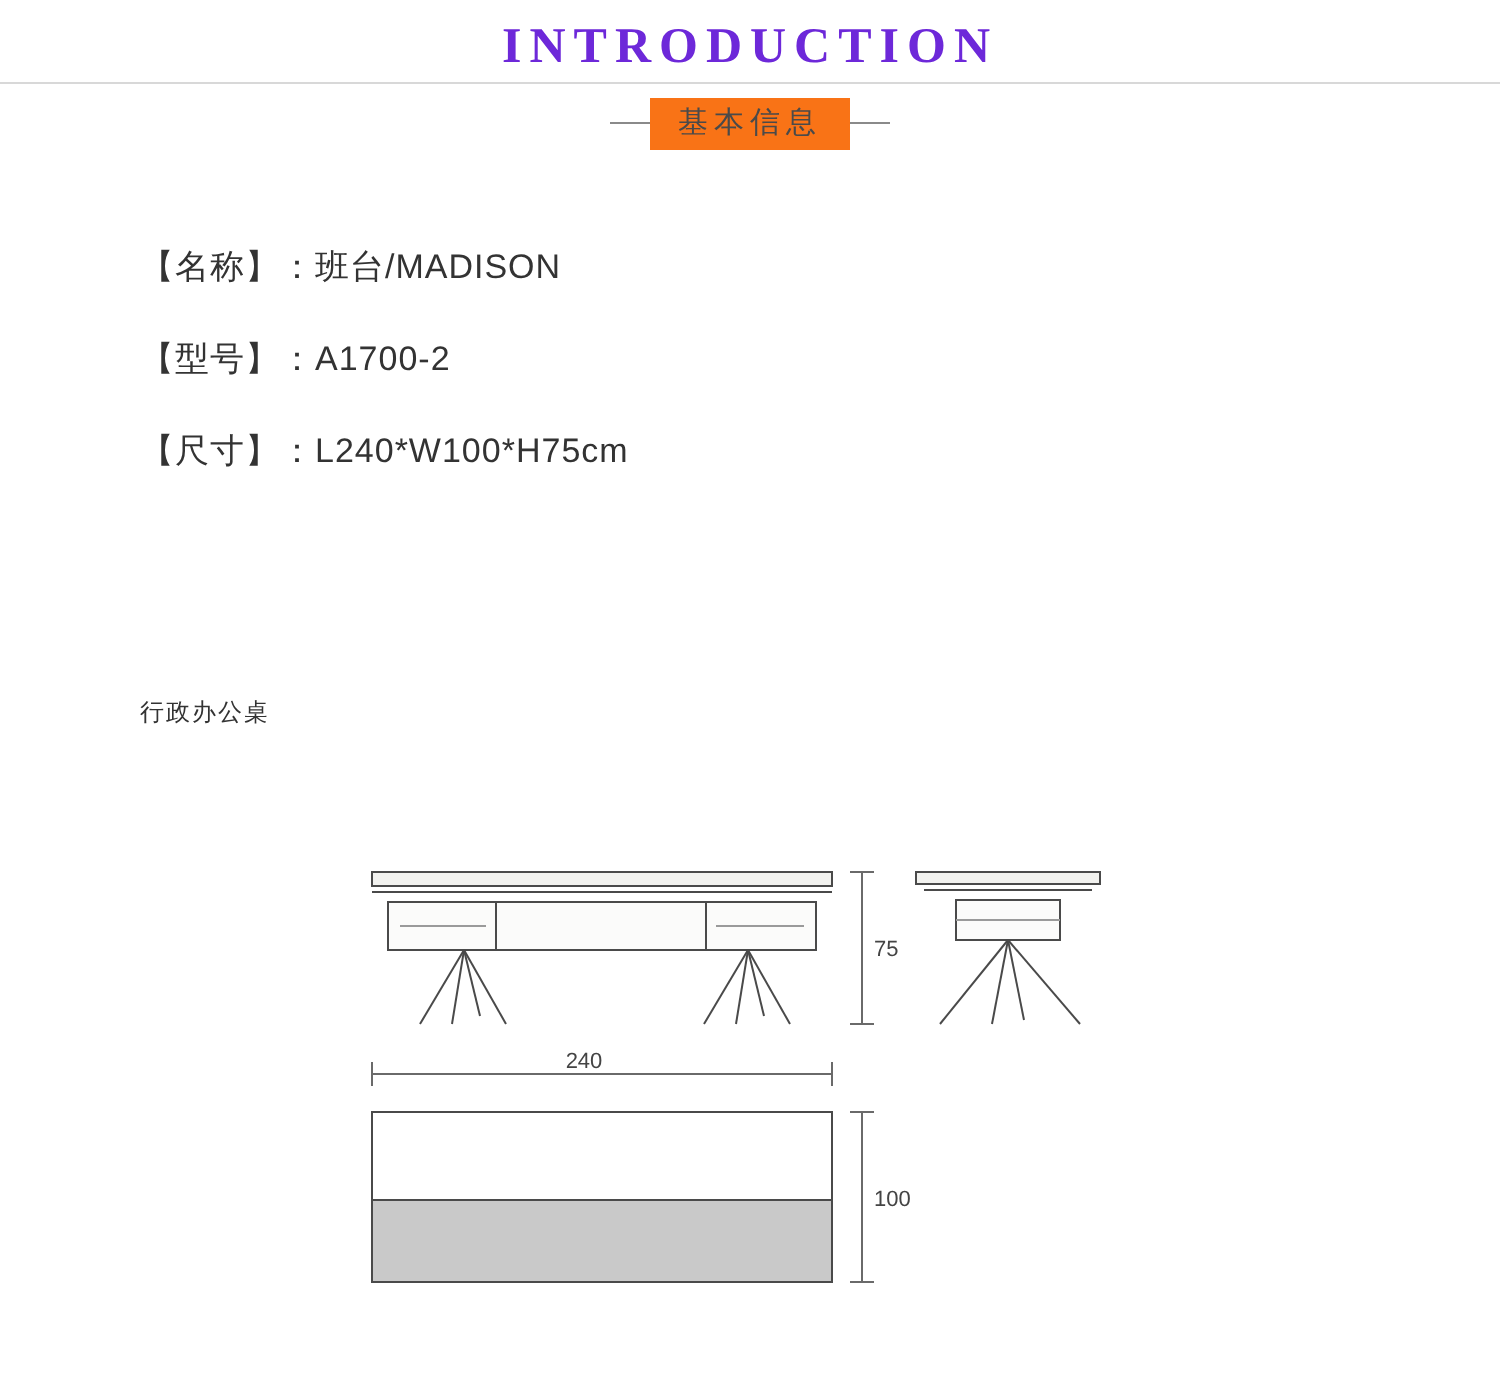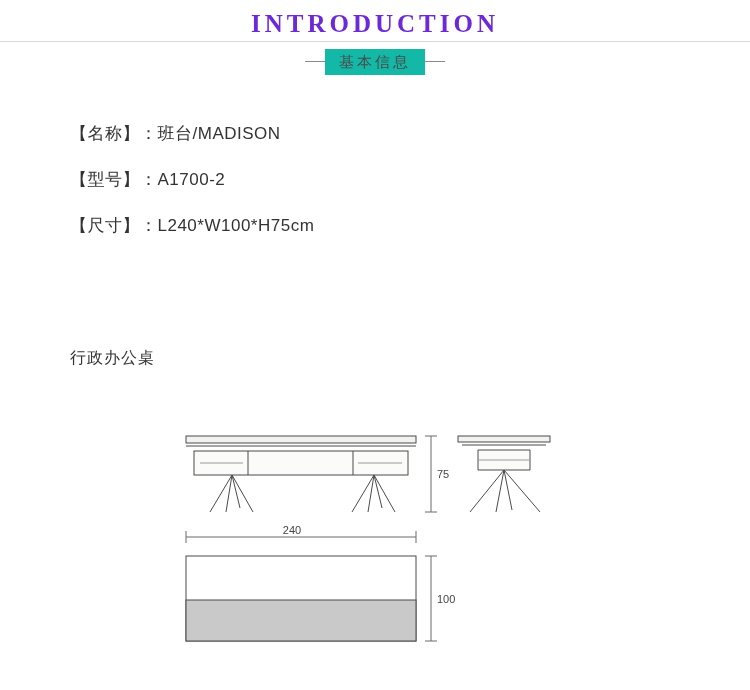--- a/index.html
+++ b/index.html
@@ -42,21 +42,21 @@
     margin-top: 9px;
     height: 26px;
     display: flex;
     align-items: center;
     justify-content: center;
   }
   .subtitle-text {
     font-size: 15px;
     letter-spacing: 3px;
     color: #4a4a4a;
-    background: #14b8a6;
+    background: #f97316;
     padding: 0 14px;
     z-index: 2;
     line-height: 26px;
   }
   .arrow {
     position: absolute;
     top: 12px;
     width: 60px;
     height: 1px;
     background: #8a8a8a;
@@ -96,21 +96,21 @@
     margin-bottom: 26px;
     white-space: nowrap;
   }
   .spec-label { letter-spacing: 0.5px; font-family: Liberation Serif, serif; }
   .spec-value { letter-spacing: 0.5px; }
 
   .category {
     position: absolute;
     left: 70px;
     top: 348px;
-    font-size: 16px;
+    font-size: 12px;
     color: #333333;
     letter-spacing: 1px;
   }
 
   
   .drawing-area {
     position: absolute;
     left: 0;
     top: 400px;
     width: 644px;

